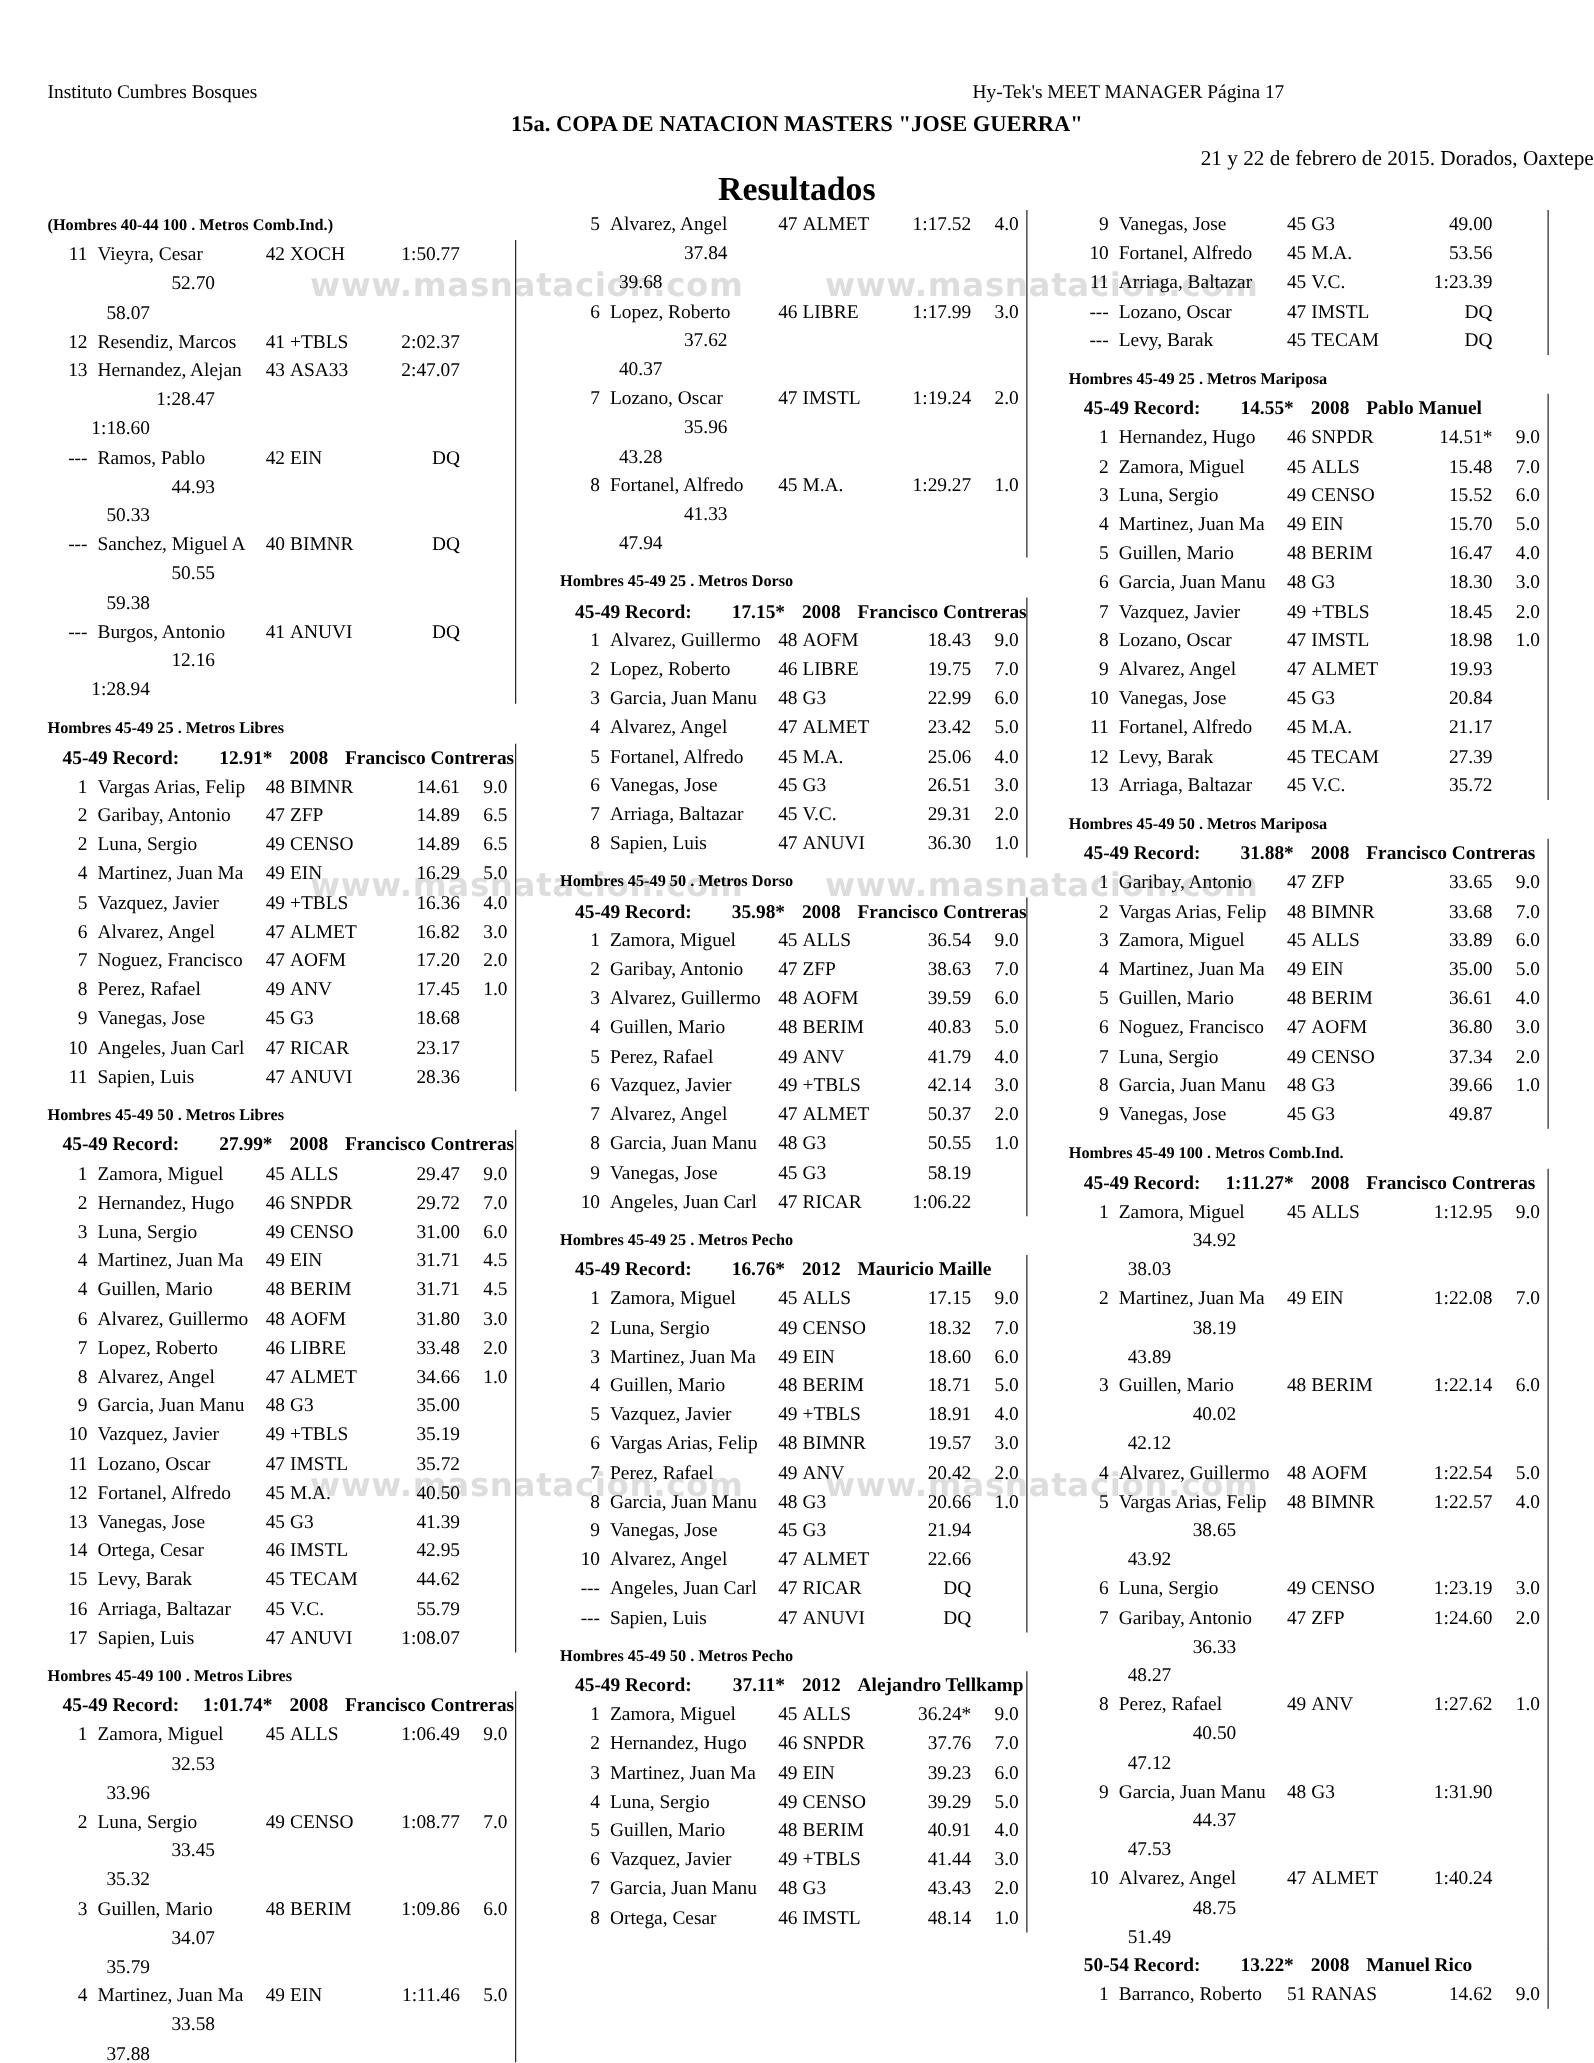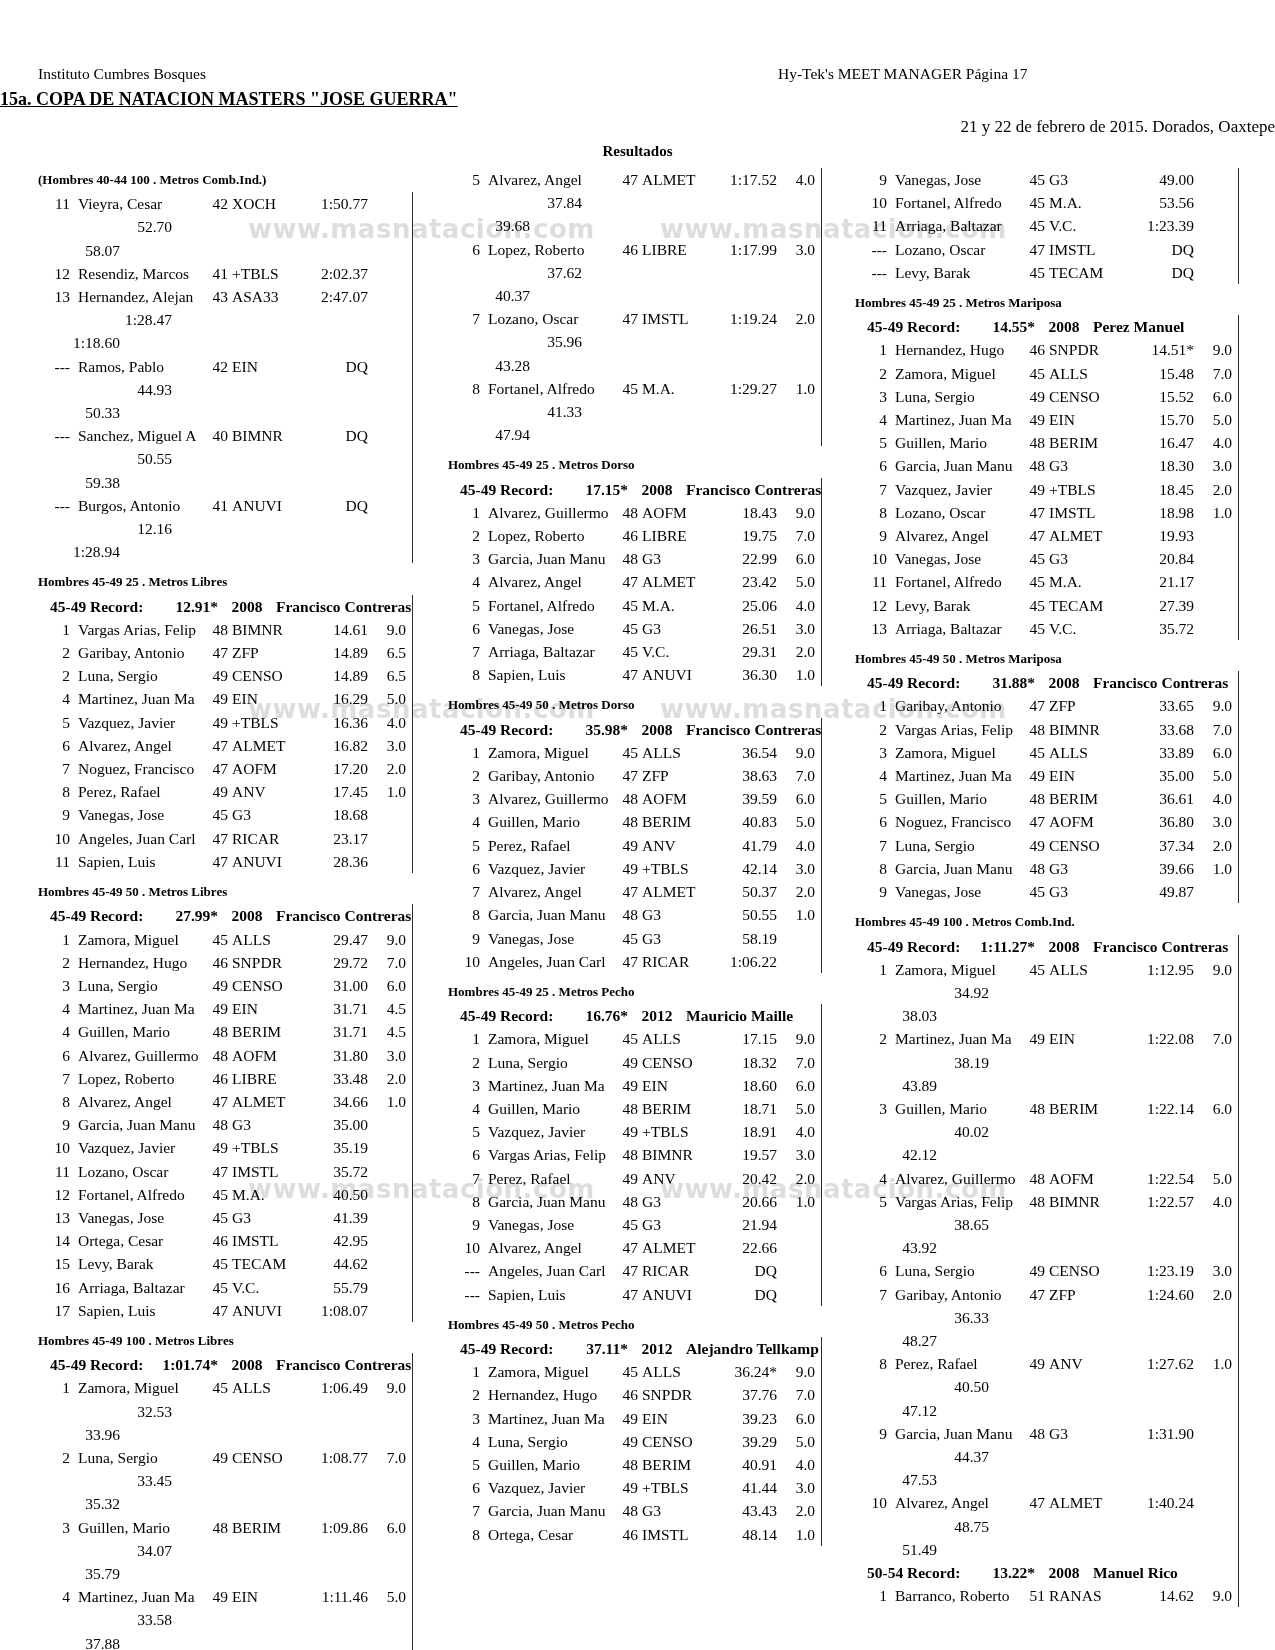--- a/index.html
+++ b/index.html
@@ -1,23 +1,23 @@
 <!DOCTYPE html>
 <html><head>
 <meta charset="utf-8">
 <style>
   html,body{margin:0;padding:0;background:#fff;}
   .page{position:relative;width:1275px;height:1650px;background:#ffffff;
         font-family:"Liberation Serif",serif;font-size:15.5px;line-height:23.2px;color:#000;overflow:hidden;}
   
   .hdr-left{position:absolute;left:38px;top:62px;white-space:nowrap;}
   .hdr-right{position:absolute;left:778px;top:62px;white-space:nowrap;}
-  .meet-title{position:absolute;left:0;right:0;top:88px;font-weight:bold;font-size:18px;white-space:nowrap;text-decoration:underline;}
+  .meet-title{position:absolute;left:0;right:0;top:88px;text-align:center;font-weight:bold;font-size:18px;white-space:nowrap;}
   .meet-subtitle{position:absolute;left:0;right:0;top:115px;text-align:right;font-weight:normal;font-size:17px;white-space:nowrap;}
-  .results-heading{position:absolute;left:0;right:0;top:140px;text-align:center;font-weight:bold;font-size:15px;white-space:nowrap;}
+  .results-heading{position:absolute;left:0;right:0;top:140px;text-align:center;font-weight:bold;font-size:27px;white-space:nowrap;}
   
   .col{position:absolute;top:168px;}
   #col-0{left:38px;width:375px;}
   #col-1{left:448px;width:374px;}
   #col-2{left:855px;width:384px;}
   .sec-title{font-weight:bold;font-size:13px;margin:7px 0 1px 0;white-space:nowrap;}
   .col > .sec-title:first-child{margin-top:0;}
   .block-body{border-right:1px solid #2a2a2a;}
   .record-line{font-weight:bold;white-space:nowrap;padding-left:12px;}
   .rec-label{display:inline-block;width:100px;}
@@ -824,21 +824,21 @@
             <span class="rank">---</span>
             <span class="name">Levy, Barak</span>
             <span class="age">45</span>
             <span class="team">TECAM</span>
             <span class="time">DQ</span>
             <span class="pts"></span>
           </div>
         </div>
         <div class="sec-title">Hombres 45-49 25 . Metros Mariposa</div>
         <div class="block-body">
-          <div class="record-line"><span class="rec-label">45-49 Record:</span><span class="rec-time">14.55*</span><span class="rec-year">2008</span><span class="rec-holder">Perez Manuel</span></div>
+          <div class="record-line"><span class="rec-label">45-49 Record:</span><span class="rec-time">14.55*</span><span class="rec-year">2008</span><span class="rec-holder">Pablo Manuel</span></div>
           <div class="result-row">
             <span class="rank">1</span>
             <span class="name">Hernandez, Hugo</span>
             <span class="age">46</span>
             <span class="team">SNPDR</span>
             <span class="time">14.51*</span>
             <span class="pts">9.0</span>
           </div>
           <div class="result-row">
             <span class="rank">2</span>

